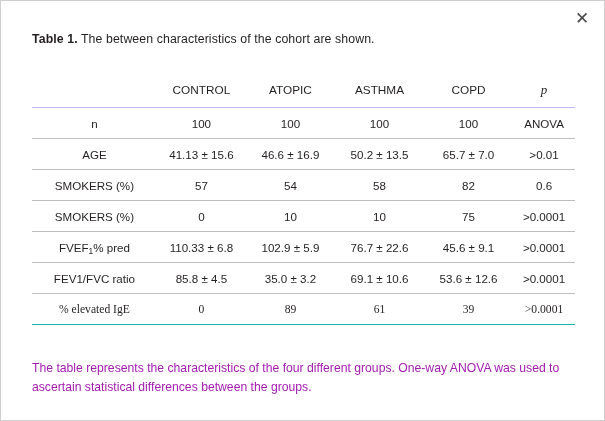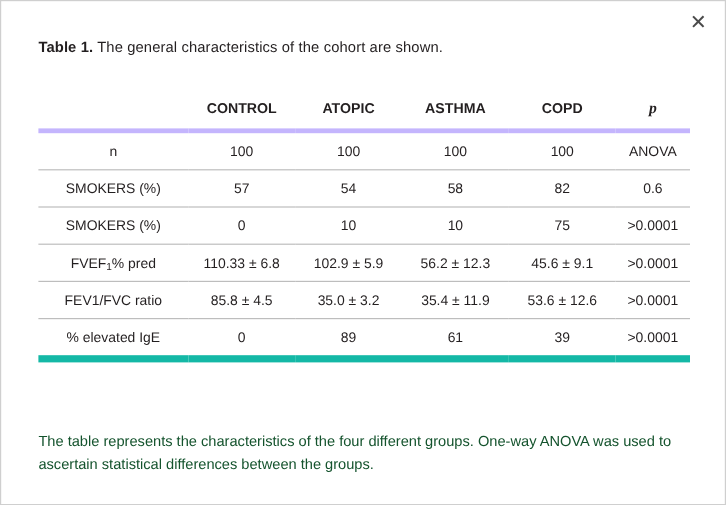--- a/index.html
+++ b/index.html
@@ -59,64 +59,65 @@
   }
   table.data th, table.data td {
     text-align: center;
     padding: 0;
     height: 30px;
     vertical-align: middle;
     font-weight: normal;
     color: #231f20;
   }
   table.data thead th {
-    font-weight: bold;
+    font-weight: normal;
     font-size: 11.8px;
-    border-bottom: 4px solid #c4b5fd;
+    border-bottom: 1px solid #c4b5fd;
     height: 34px;
   }
   table.data thead th.p-col {
     font-style: italic;
     font-family: "Liberation Serif", serif;
     font-size: 13px;
   }
   table.data tbody tr td {
     border-bottom: 1px solid #bdbdbd;
   }
   table.data tbody tr:last-child td {
-    border-bottom: 6px solid #14b8a6;
+    border-bottom: 1px solid #14b8a6;
+    font-family: Liberation Serif, serif;
   }
   table.data col.c-label { width: 23%; }
   table.data col.c-data  { width: 16.4%; }
   table.data col.c-p     { width: 11.4%; }
   .sub {
     font-size: 8.4px;
     vertical-align: baseline;
     position: relative;
     top: 2px;
   }
   .footnote {
     position: absolute;
     left: 31px;
     right: 31px;
     top: 358px;
     font-size: 12.2px;
     line-height: 19px;
-    color: #14532d;
+    color: #a21caf;
   }
 </style>
 </head>
 <body>
 
 <div class="page">
 
   <div class="close-btn">✕</div>
 
   <div class="caption">
-    <span class="lbl">Table 1.</span><span> The general characteristics of the cohort are shown.</span>
+    <span class="lbl">Table 1.</span><span> The between characteristics of the cohort are shown.</span>
   </div>
 
   <div class="table-wrap">
     <table class="data">
       <colgroup>
         <col class="c-label">
         <col class="c-data">
         <col class="c-data">
         <col class="c-data">
         <col class="c-data">
@@ -135,48 +136,56 @@
       <tbody>
         <tr>
           <td>n</td>
           <td>100</td>
           <td>100</td>
           <td>100</td>
           <td>100</td>
           <td>ANOVA</td>
         </tr>
         <tr>
+          <td>AGE</td>
+          <td>41.13 ± 15.6</td>
+          <td>46.6 ± 16.9</td>
+          <td>50.2 ± 13.5</td>
+          <td>65.7 ± 7.0</td>
+          <td>&gt;0.01</td>
+        </tr>
+        <tr>
           <td>SMOKERS (%)</td>
           <td>57</td>
           <td>54</td>
           <td>58</td>
           <td>82</td>
           <td>0.6</td>
         </tr>
         <tr>
           <td>SMOKERS (%)</td>
           <td>0</td>
           <td>10</td>
           <td>10</td>
           <td>75</td>
           <td>&gt;0.0001</td>
         </tr>
         <tr>
           <td><span>FVEF</span><span class="sub">1</span><span>% pred</span></td>
           <td>110.33 ± 6.8</td>
           <td>102.9 ± 5.9</td>
-          <td>56.2 ± 12.3</td>
+          <td>76.7 ± 22.6</td>
           <td>45.6 ± 9.1</td>
           <td>&gt;0.0001</td>
         </tr>
         <tr>
           <td>FEV1/FVC ratio</td>
           <td>85.8 ± 4.5</td>
           <td>35.0 ± 3.2</td>
-          <td>35.4 ± 11.9</td>
+          <td>69.1 ± 10.6</td>
           <td>53.6 ± 12.6</td>
           <td>&gt;0.0001</td>
         </tr>
         <tr>
           <td>% elevated IgE</td>
           <td>0</td>
           <td>89</td>
           <td>61</td>
           <td>39</td>
           <td>&gt;0.0001</td>

